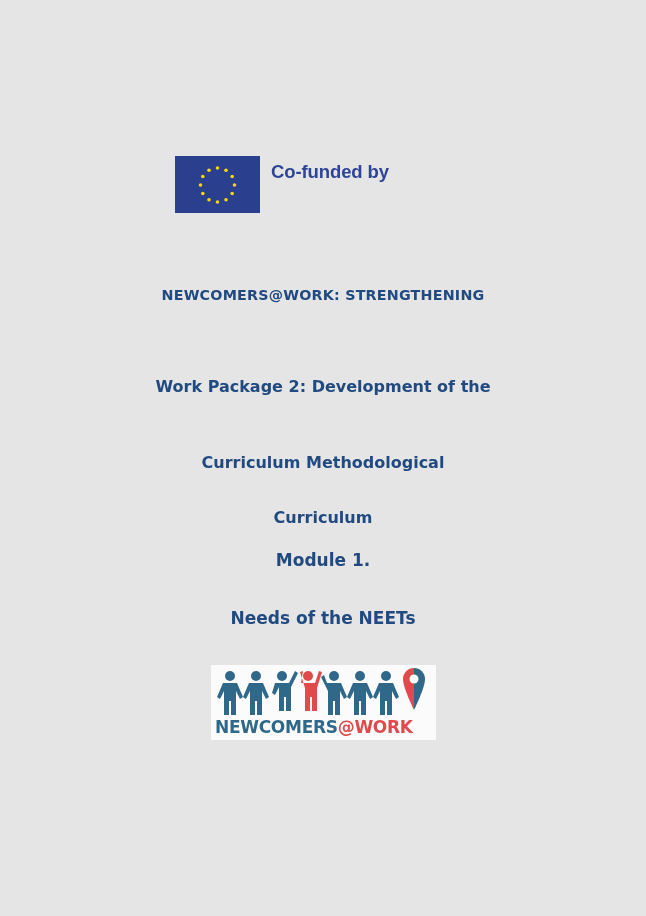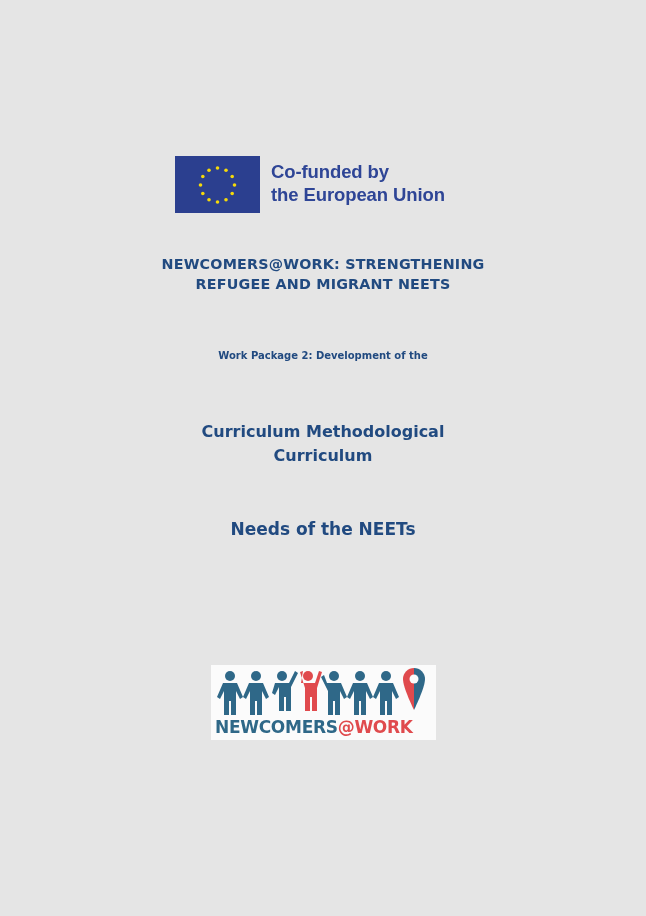--- a/index.html
+++ b/index.html
@@ -7,25 +7,25 @@
   .page { position: absolute; left: 0; top: 0; width: 646px; height: 916px; background: #e5e5e5; }
 
   .eu-block { position: absolute; left: 175px; top: 156px; width: 290px; height: 58px; }
   .eu-flag { position: absolute; left: 0; top: 0; width: 85px; height: 57px; background: #2b3f8f; }
   .eu-flag svg { width: 85px; height: 57px; display: block; }
   .eu-text { position: absolute; left: 96px; top: 4px; font-family: "Liberation Sans", sans-serif; font-size: 18.5px; line-height: 23px; color: #2e4596; font-weight: bold; letter-spacing: -0.1px; white-space: nowrap; }
   .eu-text div { display: block; }
 
   .title { position: absolute; left: 0; width: 646px; text-align: center; color: #214a80; font-family: "DejaVu Sans", sans-serif; font-weight: bold; }
   .project-title { top: 255px; font-size: 14.3px; line-height: 19.5px; letter-spacing: 0.2px; }
-  .wp-title { top: 347px; font-size: 10px; line-height: 18px; }
+  .wp-title { top: 347px; font-size: 16px; line-height: 18px; }
   .doc-title { top: 420px; font-size: 16px; line-height: 24px; }
   .module-title { top: 516px; font-size: 17px; line-height: 27px; }
   .date { top: 592px; font-size: 14.5px; font-weight: normal; font-style: italic; }
-  .line { display: block; }
+  .line { display: block; margin-top: 31px; }
 
   .logo { position: absolute; left: 211px; top: 665px; width: 225px; height: 75px; background: #fbfbfb; }
   .logo svg { display: block; }
 </style>
 </head>
 <body>
 
 <div class="page">
 
   <div class="eu-block">
@@ -43,39 +43,38 @@
           <circle cx="34" cy="43.7" r="1.8"></circle>
           <circle cx="27.8" cy="37.5" r="1.8"></circle>
           <circle cx="25.5" cy="29" r="1.8"></circle>
           <circle cx="27.8" cy="20.5" r="1.8"></circle>
           <circle cx="34" cy="14.3" r="1.8"></circle>
         </g>
       </svg>
     </div>
     <div class="eu-text">
       <div>Co-funded by</div>
-      <div>the European Union</div>
     </div>
   </div>
 
   <div class="title project-title">
     <span class="line">NEWCOMERS@WORK: STRENGTHENING</span>
-    <span class="line">REFUGEE AND MIGRANT NEETS</span>
   </div>
 
   <div class="title wp-title">
     <span class="line">Work Package 2: Development of the</span>
   </div>
 
   <div class="title doc-title">
     <span class="line">Curriculum Methodological</span>
     <span class="line">Curriculum</span>
   </div>
 
   <div class="title module-title">
+    <span class="line">Module 1.</span>
     <span class="line">Needs of the NEETs</span>
   </div>
 
 
   <div class="logo">
     <svg width="225" height="75" viewBox="0 0 225 75" xmlns="http://www.w3.org/2000/svg">
 
       <g fill="#2f6888">
 
         <circle cx="19" cy="11" r="5"></circle>

